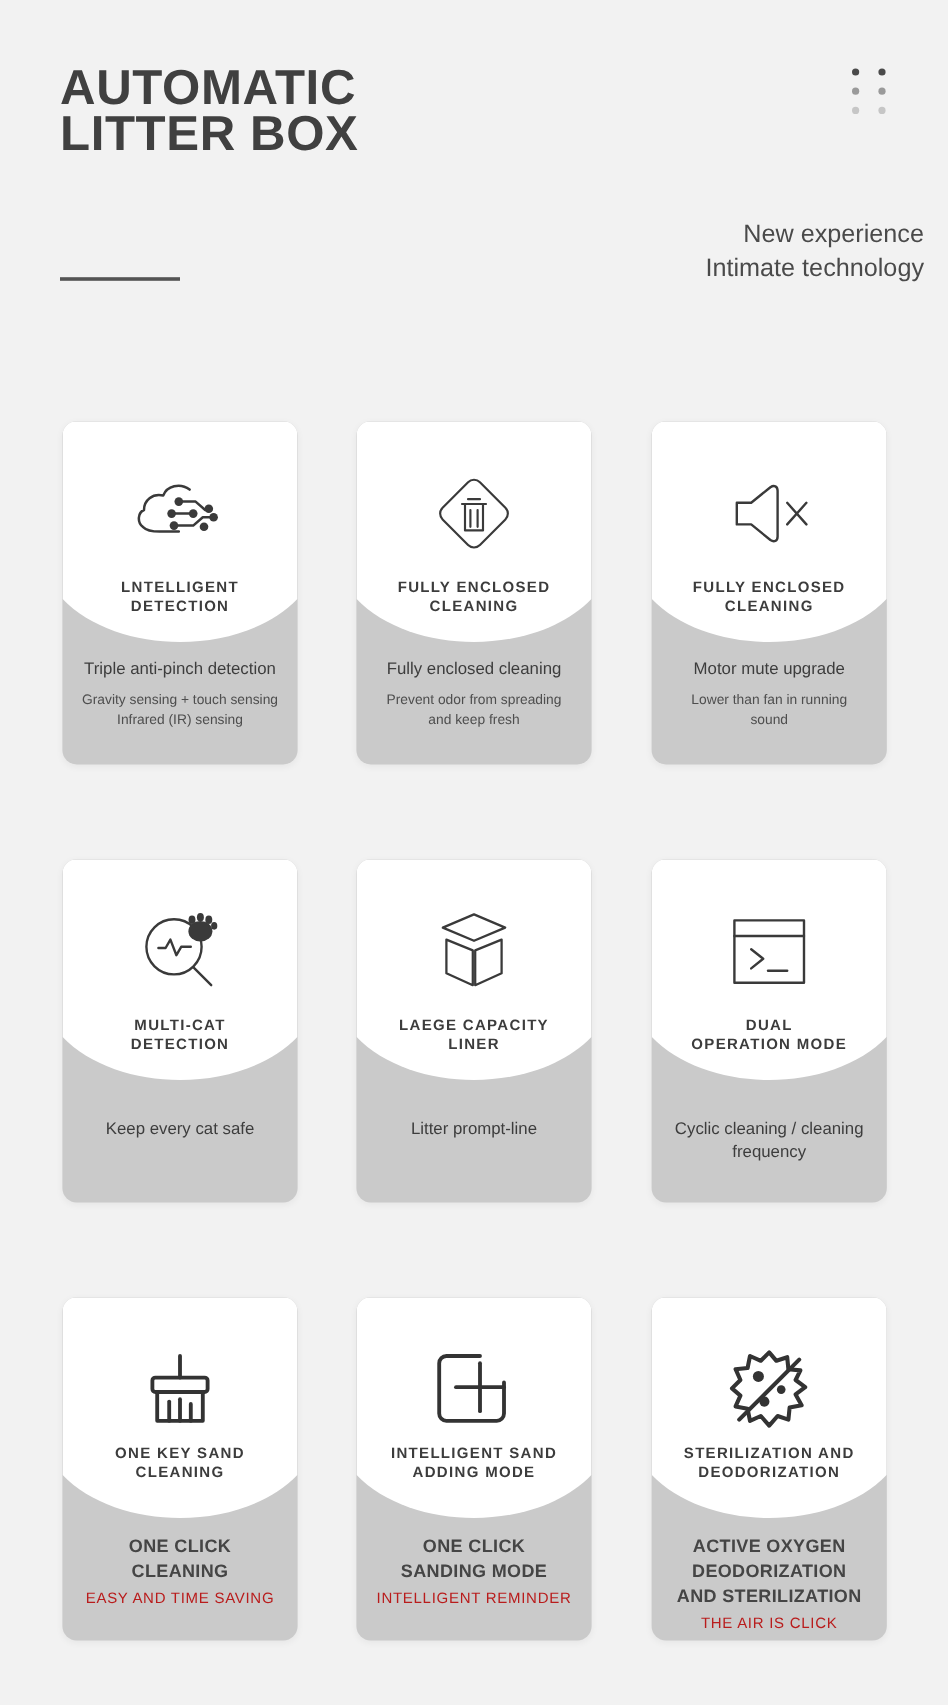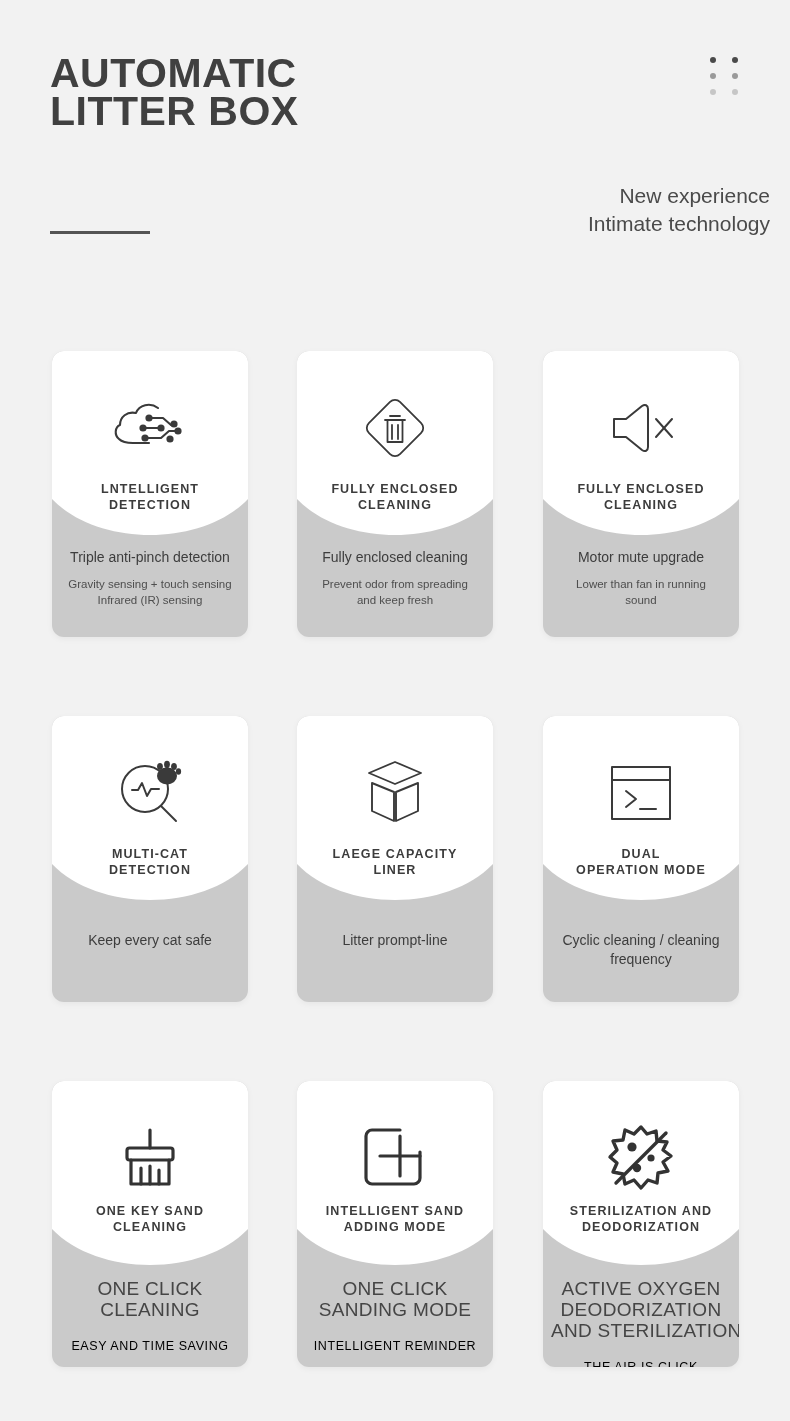--- a/index.html
+++ b/index.html
@@ -159,31 +159,31 @@
     line-height: 16px;
   }
 
   
   .row.r1 .card-bottom { top: 197px; }
   .row.r2 .card-bottom { top: 215px; }
 
   
   .row.r3 .card-bottom { top: 197px; }
   .row.r3 .card-headline {
-    font-size: 19px;
-    font-weight: normal;
+    font-size: 15px;
+    font-weight: bold;
     letter-spacing: 0.3px;
     line-height: 21px;
     color: #454545;
   }
   .row.r3 .card-sub {
-    margin-top: 18px;
+    margin-top: 4px;
     font-size: 12.5px;
     letter-spacing: 0.6px;
-    color: #000000;
+    color: #b91c1c;
     line-height: 16px;
   }
   .row.r3 .card-label { top: 122px; }
 
   .nowrap-fit { white-space: nowrap; }
 </style>
 </head>
 <body>
 
 <div class="header">

